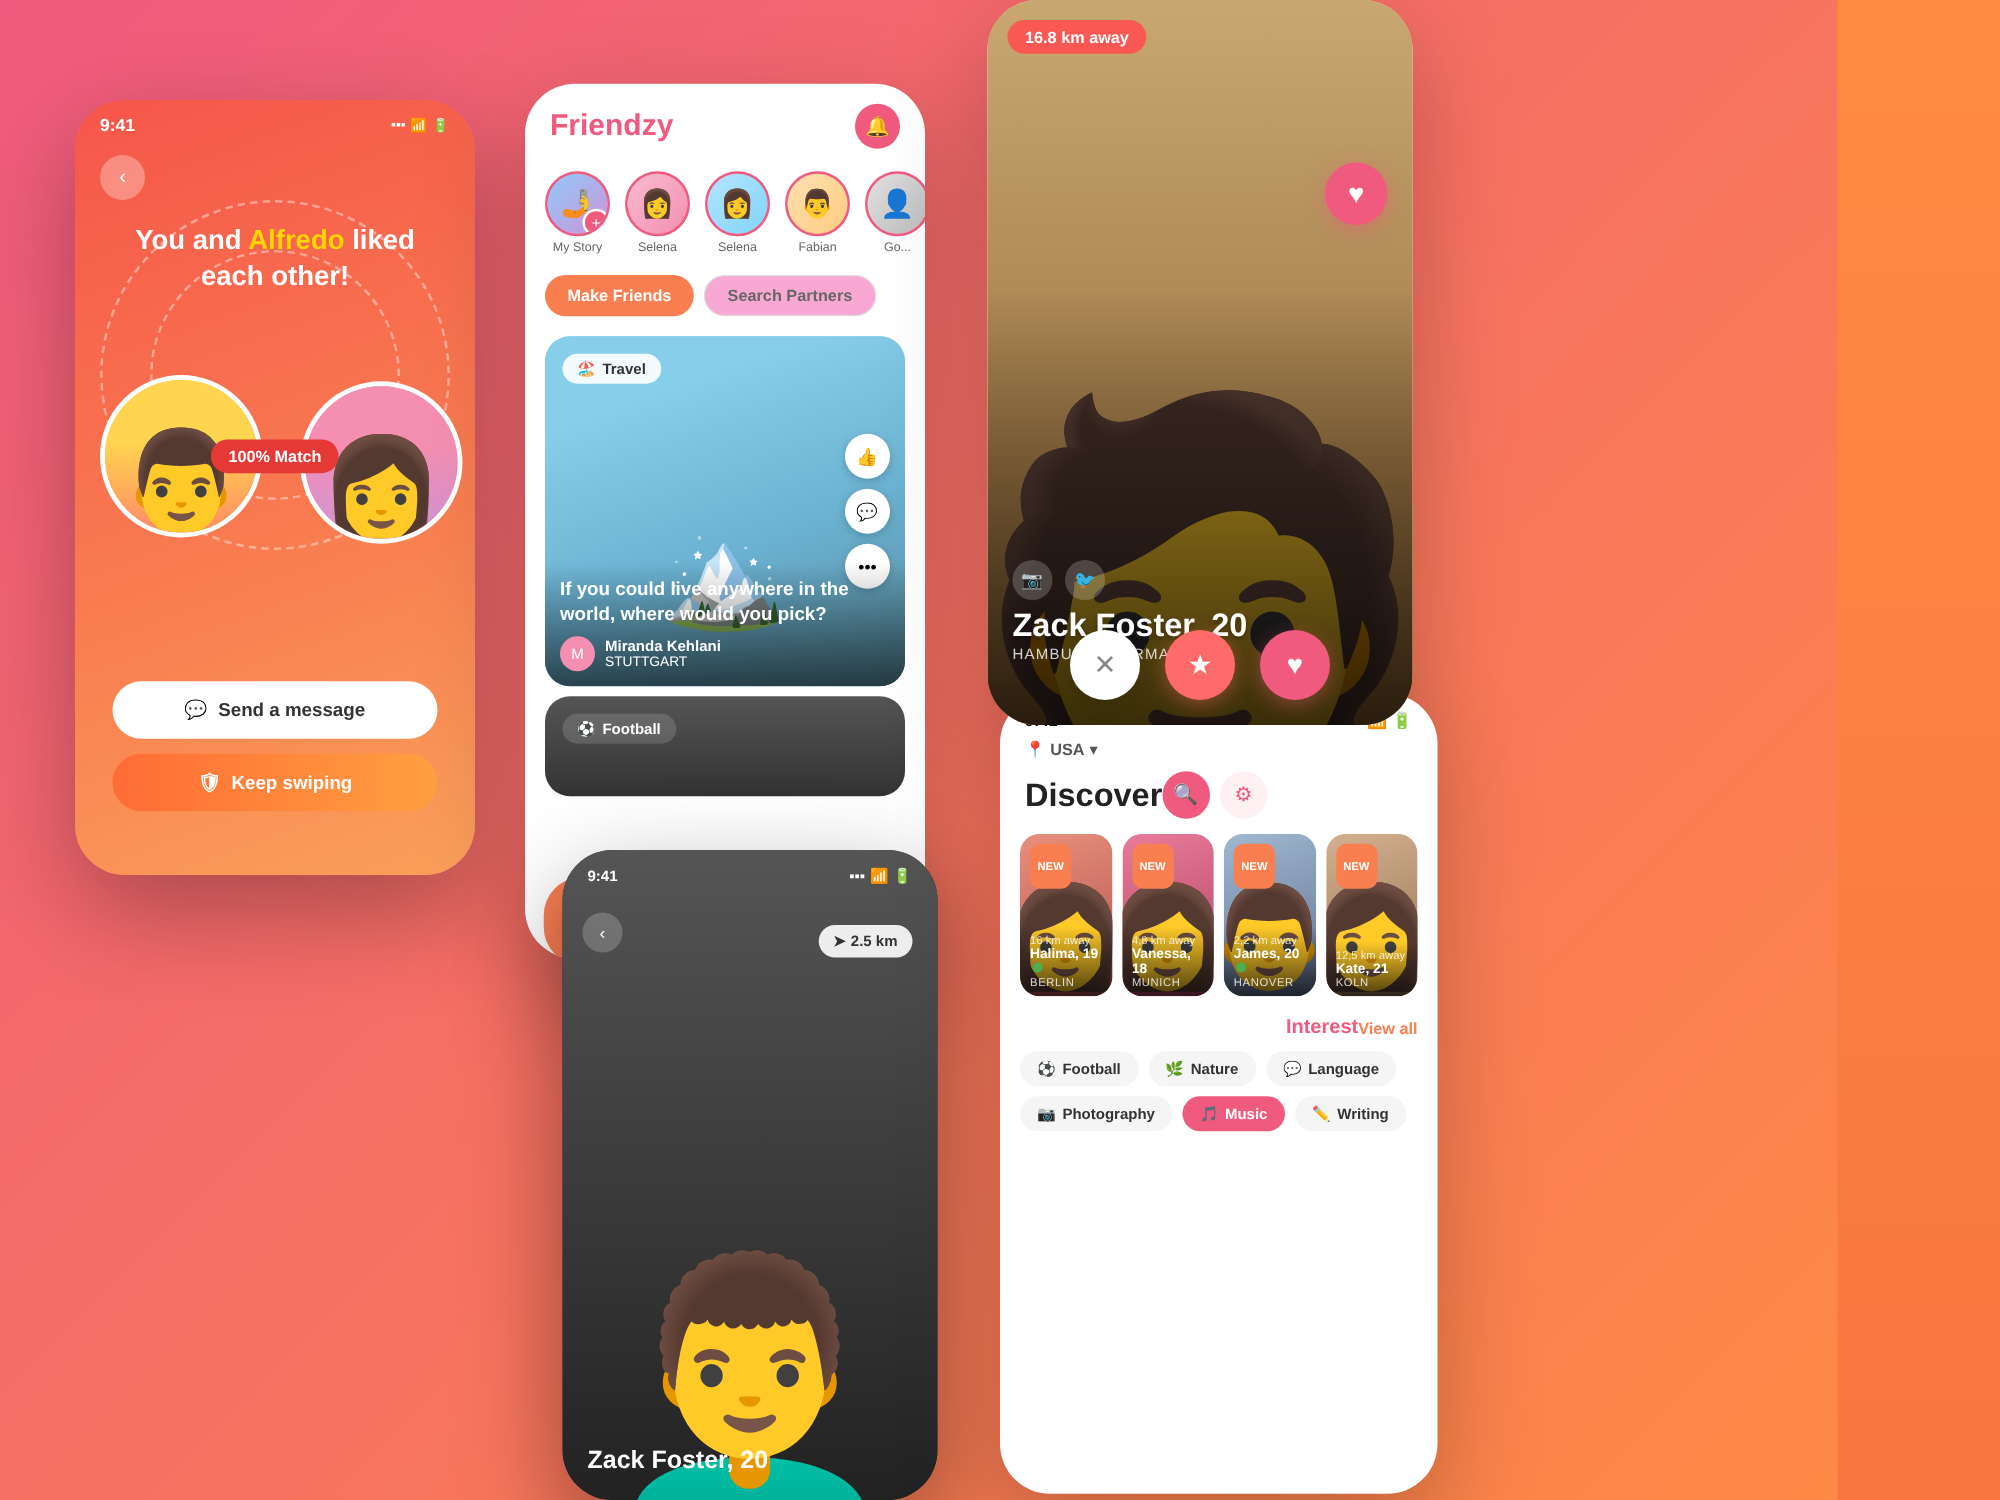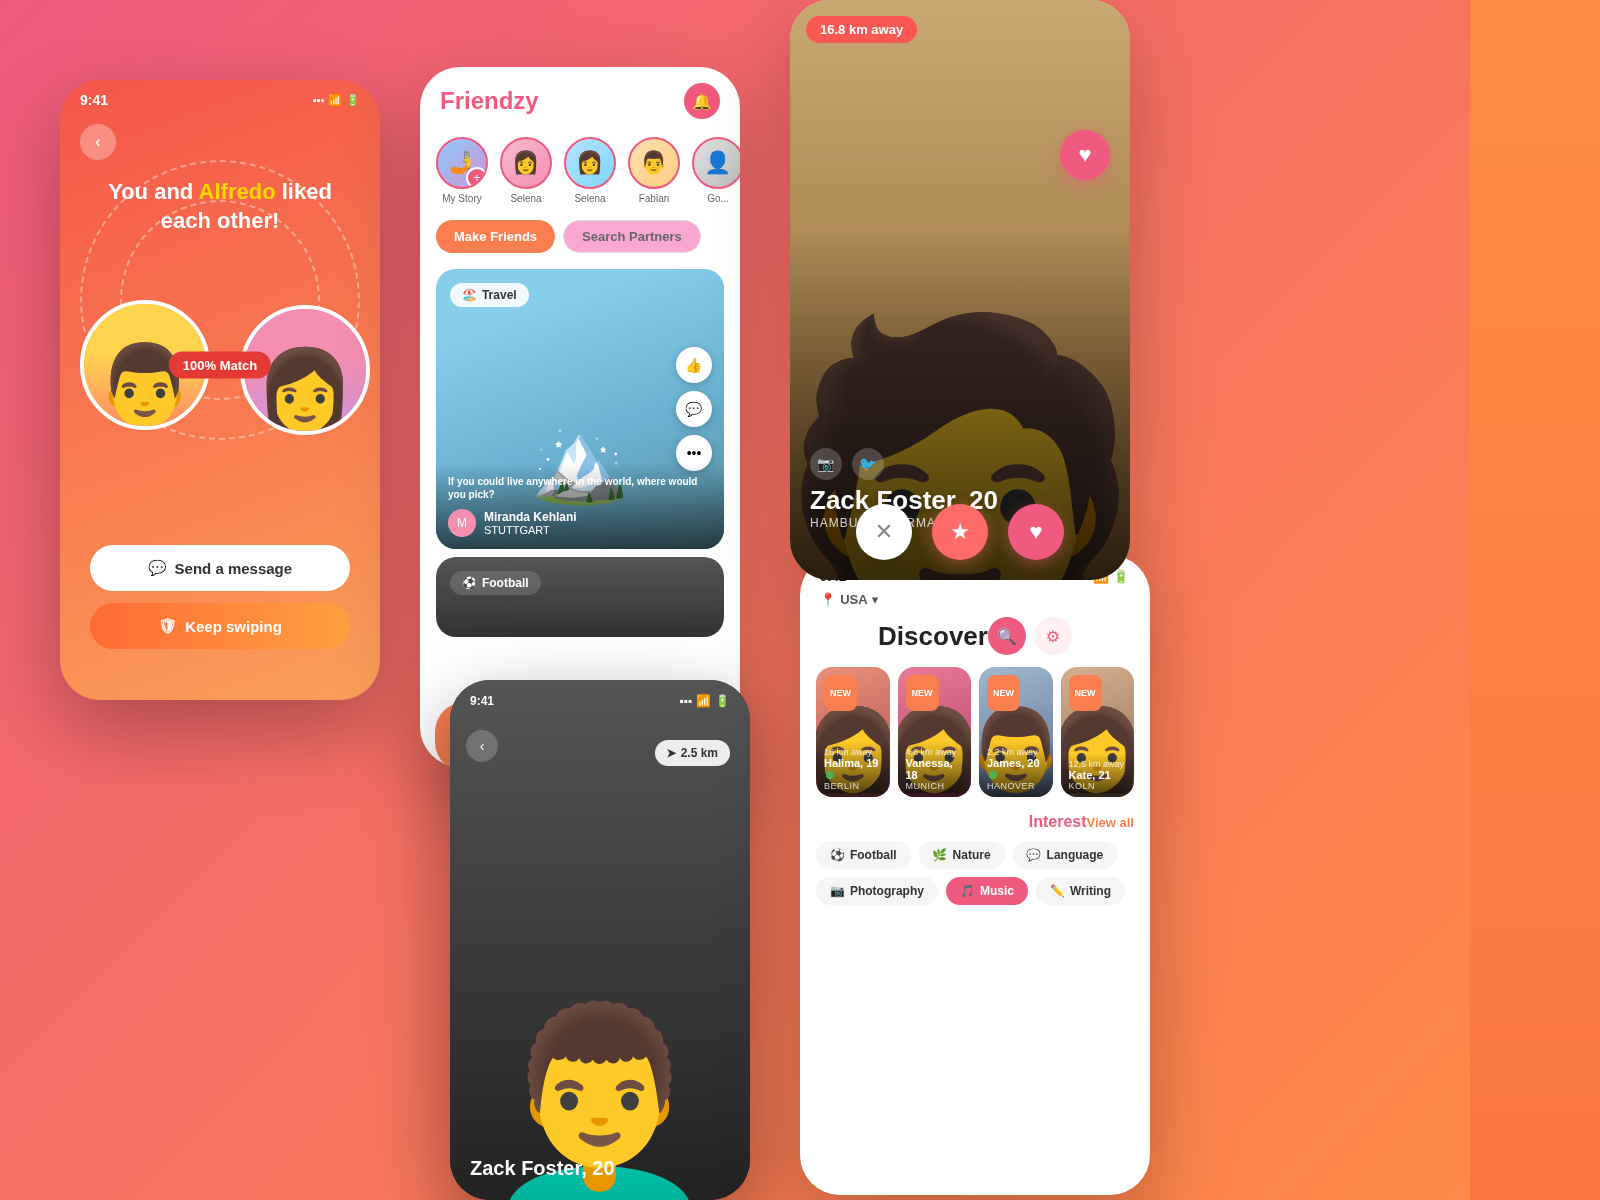--- a/index.html
+++ b/index.html
@@ -278,21 +278,21 @@
       cursor: pointer;
     }
     .feed-card-content {
       position: absolute;
       bottom: 0; left: 0; right: 0;
       padding: 12px;
       background: linear-gradient(transparent, rgba(0,0,0,0.6));
       color: white;
     }
     .feed-question {
-      font-size: 10px;
+      font-size: 15px;
       font-weight: 700;
       line-height: 1.3;
       margin-bottom: 8px;
     }
     .feed-author {
       display: flex;
       align-items: center;
       gap: 8px;
     }
     .feed-author-avatar {
@@ -556,21 +556,21 @@
       font-size: 13px; font-weight: 600;
     }
     .phone5-location {
       display: flex; align-items: center; gap: 4px;
       font-size: 13px; color: #555;
       padding: 0 20px 6px;
     }
     .phone5-location .location-name { font-weight: 600; }
     .phone5-header-row {
       display: flex;
-      justify-content: center;
+      justify-content: flex-start;
       align-items: center;
       padding: 4px 20px 12px;
     }
     .discover-title {
       font-size: 26px;
       font-weight: 800;
       color: #222;
     }
     .header-btn {
       width: 38px; height: 38px;

